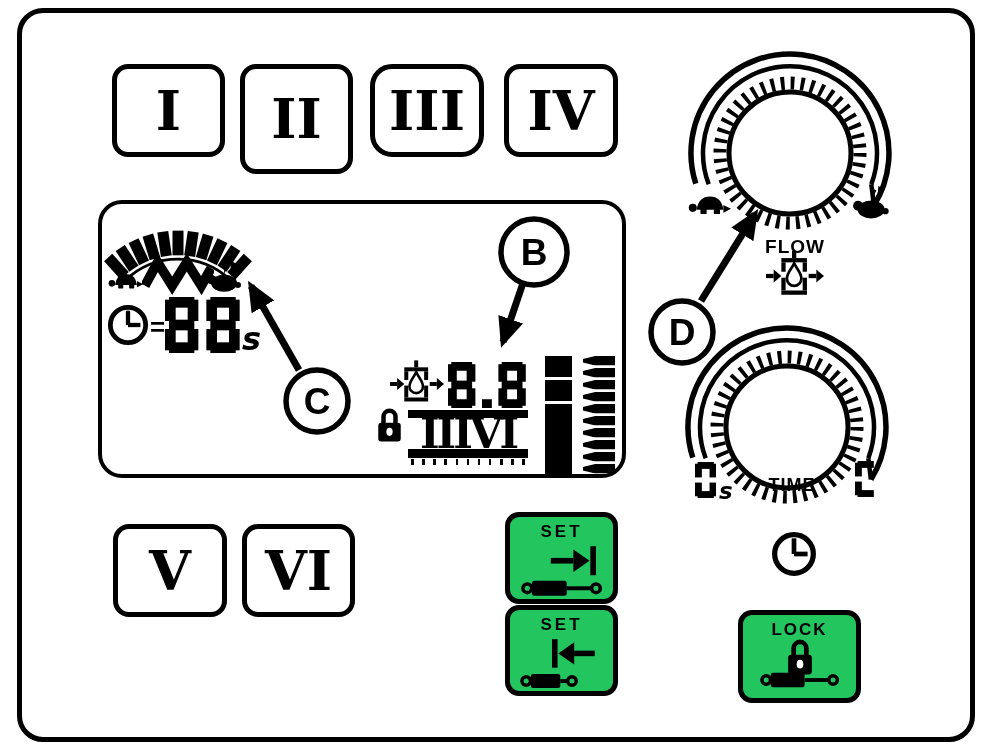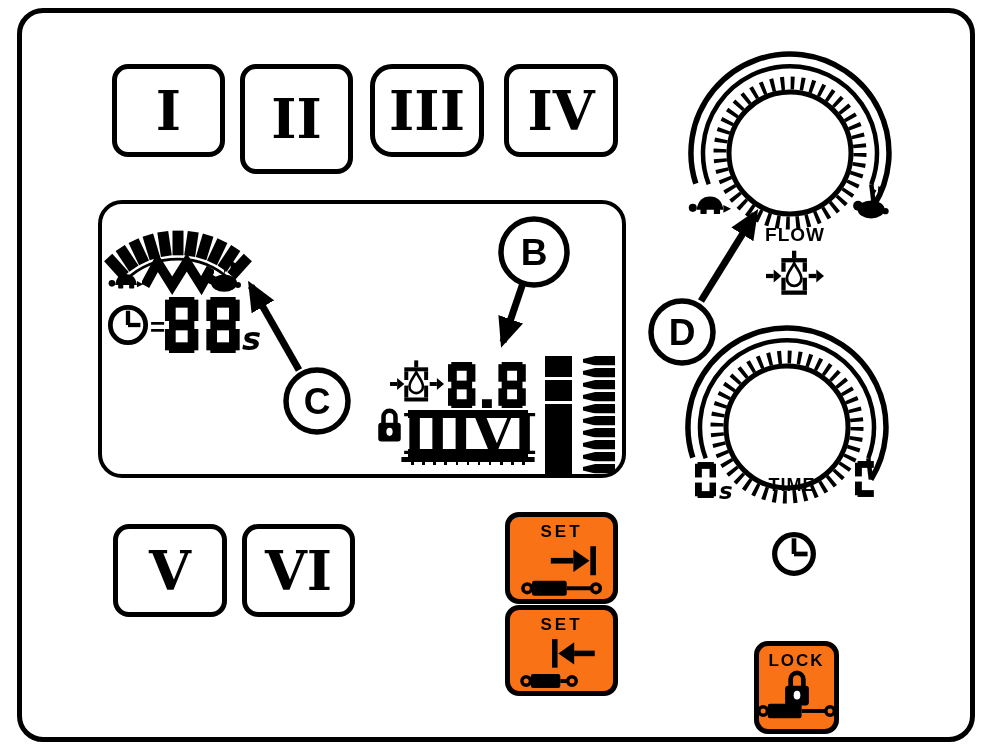--- a/index.html
+++ b/index.html
@@ -29,21 +29,21 @@
 
   .seg7{display:inline-block;}
   .readout-s{font-family:"DejaVu Sans",sans-serif;font-weight:bold;font-style:italic;}
   .equals{font-weight:bold;}
 
   
   .ladder{left:306px;top:206px;width:120px;}
   .ladder .bar-top{height:8px;background:#000;}
   .ladder .bar-bot{height:9px;background:#000;}
   .ladder .numerals{height:31px;display:flex;align-items:center;justify-content:center;
-        font-family:"DejaVu Serif",serif;font-weight:bold;font-size:56px;line-height:28px;
+        font-family:"DejaVu Serif",serif;font-weight:bold;font-size:42px;line-height:28px;
         letter-spacing:-3px;overflow:visible;text-decoration:underline;}
   .ladder .ticks{display:flex;justify-content:space-between;padding:0 3px;margin-top:1px;}
   .ladder .ticks span{width:2.5px;height:6px;background:#000;display:block;}
 
   
   .level-bar{left:443px;top:152px;width:27px;height:118px;display:flex;flex-direction:column;}
   .level-bar .seg{background:#000;margin-bottom:3px;}
   .level-bar .seg:last-child{margin-bottom:0;flex:1;}
   .nozzles{left:480px;top:152px;width:34px;height:118px;display:flex;flex-direction:column;
            justify-content:space-between;}
@@ -56,26 +56,26 @@
 
   
   .knob-svg{width:230px;height:230px;}
   .knob-svg .band{fill:none;stroke:#000;}
   .knob-svg .teeth{fill:none;stroke:#000;}
   .knob-svg .face{fill:#fff;stroke:#000;}
 
   .knob-label{font-weight:bold;font-size:19px;letter-spacing:1px;text-align:center;}
 
   
-  .cmdbtn{box-sizing:border-box;border:5px solid #000;border-radius:14px;background:#f97316;
+  .cmdbtn{box-sizing:border-box;border:5px solid #000;border-radius:14px;background:#22c55e;
           display:flex;flex-direction:column;align-items:center;}
   .cmdbtn .cap{font-size:17px;letter-spacing:3px;font-weight:600;margin-top:5px;}
   .set-ext{left:505px;top:512px;width:113px;height:92px;}
   .set-ret{left:505px;top:605px;width:113px;height:91px;}
-  .lockbtn{left:738px;top:641px;width:85px;height:93px;margin-left:16px;}
+  .lockbtn{left:738px;top:610px;width:123px;height:93px;}
 </style>
 </head>
 <body>
 
 <svg width="0" height="0" style="position:absolute" aria-hidden="true">
   <defs>
     <marker id="ah" markerUnits="userSpaceOnUse" markerWidth="30" markerHeight="26" refX="24" refY="13" orient="auto">
       <path d="M0,0 L30,13 L0,26 Z" fill="#000"></path>
     </marker>
     <symbol id="sym-turtle" viewBox="0 0 46 26">
@@ -323,21 +323,21 @@
   <line x1="196.3" y1="148.2" x2="198.9" y2="169.5" stroke="#000" stroke-width="4.5"></line>
   <circle class="teeth" cx="115" cy="117" r="70" stroke-width="13" stroke-dasharray="3.8 6.2"></circle>
   <circle class="face" cx="115" cy="117" r="61" stroke-width="5"></circle>
 </svg>
 <svg class="abs" style="left:688px;top:192px" width="44" height="26" viewBox="0 0 46 26">
     <use href="#sym-turtle"></use>
   </svg>
 <svg class="abs" style="left:852px;top:186px" width="40" height="36" viewBox="0 0 44 40">
     <use href="#sym-rabbit"></use>
   </svg>
-<div class="abs knob-label" style="left:765px;top:224px;width:60px">FLOW</div>
+<div class="abs knob-label" style="left:765px;top:236px;width:60px">FLOW</div>
 <svg class="abs" style="left:766px;top:245px" width="58" height="62" viewBox="0 0 68 60">
     <use href="#sym-flowvalve"></use>
   </svg>
 
 <svg class="abs callout" style="left:645px;top:180px" width="140" height="190" viewBox="0 0 140 190">
   <line x1="56" y1="121" x2="110" y2="34" marker-end="url(#ah)"></line>
   <circle class="ring" cx="37" cy="152" r="31"></circle>
   <text x="37" y="165" text-anchor="middle">D</text>
 </svg>
 

